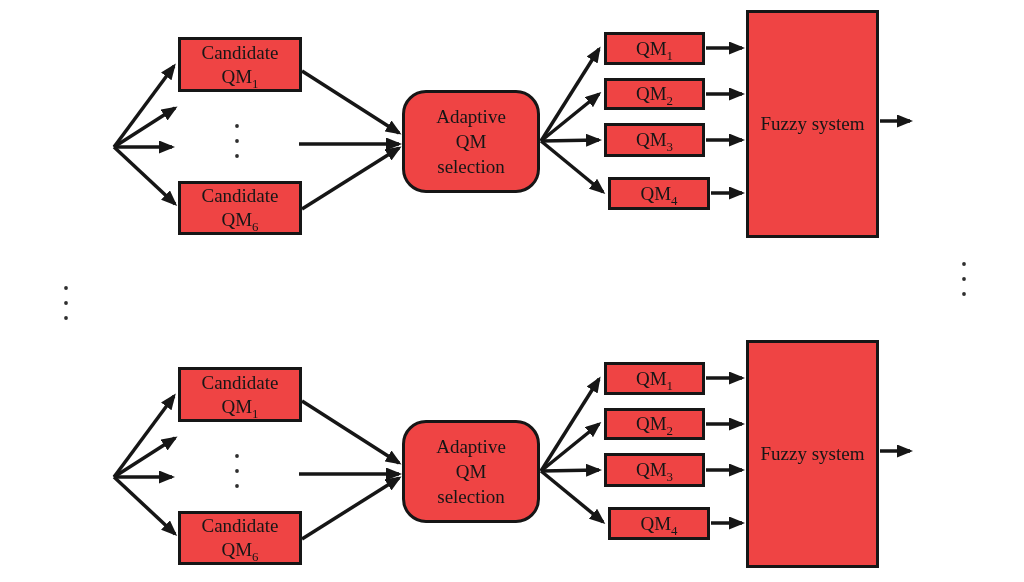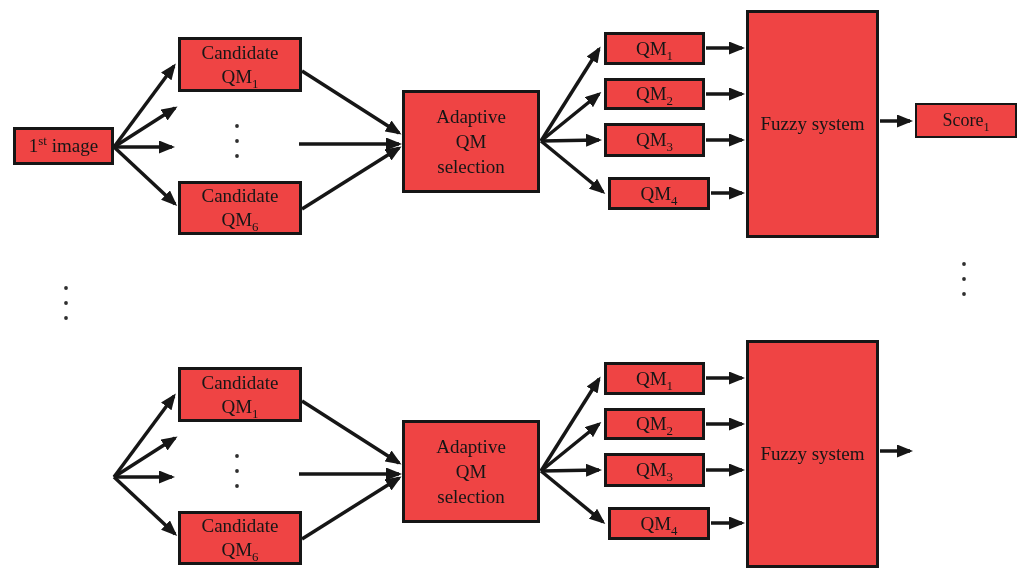--- a/index.html
+++ b/index.html
@@ -9,21 +9,21 @@
     overflow:hidden;
   }
   .arrows-layer { position:absolute; left:0; top:0; width:1024px; height:582px; }
   .box {
     position:absolute; box-sizing:border-box; background:#ef4444;
     border:3px solid #161616;
     display:flex; flex-direction:column; align-items:center; justify-content:center;
     text-align:center; font-size:19px; line-height:1.25; white-space:pre;
   }
   .box.score { border-width:2px; font-size:18px; }
-  .box.adaptive { line-height:1.32; }
+  .box.adaptive { line-height:1.32;border-radius:24px; }
   sub, sup { font-size:0.68em; line-height:0; }
   i { font-style:italic; }
   line { stroke:#161616; stroke-width:3.5; }
   circle.dot { fill:#2e2e2e; }
 </style>
 </head>
 <body>
 
 <div class="diagram">
 
@@ -69,23 +69,20 @@
       <circle class="dot" cx="66" cy="303" r="1.9"></circle>
       <circle class="dot" cx="66" cy="318" r="1.9"></circle>
     </g>
     <g>
       <circle class="dot" cx="964" cy="264" r="1.9"></circle>
       <circle class="dot" cx="964" cy="279" r="1.9"></circle>
       <circle class="dot" cx="964" cy="294" r="1.9"></circle>
     </g>
   </svg>
 
-  <div class="box" style="left:13px;top:127px;width:101px;height:38px">
-    <span><span>1</span><sup>st</sup><span> image</span></span>
-  </div>
 
   <div class="box" style="left:178px;top:37px;width:124px;height:55px">
     <span>Candidate</span>
     <span><span>QM</span><sub>1</sub></span>
   </div>
 
   <div class="box" style="left:178px;top:181px;width:124px;height:54px">
     <span>Candidate</span>
     <span><span>QM</span><sub>6</sub></span>
   </div>
@@ -106,23 +103,20 @@
     <span><span>QM</span><sub>3</sub></span>
   </div>
   <div class="box" style="left:608px;top:177px;width:102px;height:33px">
     <span><span>QM</span><sub>4</sub></span>
   </div>
 
   <div class="box" style="left:746px;top:10px;width:133px;height:228px">
     <span>Fuzzy system</span>
   </div>
 
-  <div class="box score" style="left:915px;top:103px;width:102px;height:35px">
-    <span><span>Score</span><sub>1</sub></span>
-  </div>
 
 
   <div class="box" style="left:178px;top:367px;width:124px;height:55px">
     <span>Candidate</span>
     <span><span>QM</span><sub>1</sub></span>
   </div>
 
   <div class="box" style="left:178px;top:511px;width:124px;height:54px">
     <span>Candidate</span>
     <span><span>QM</span><sub>6</sub></span>

